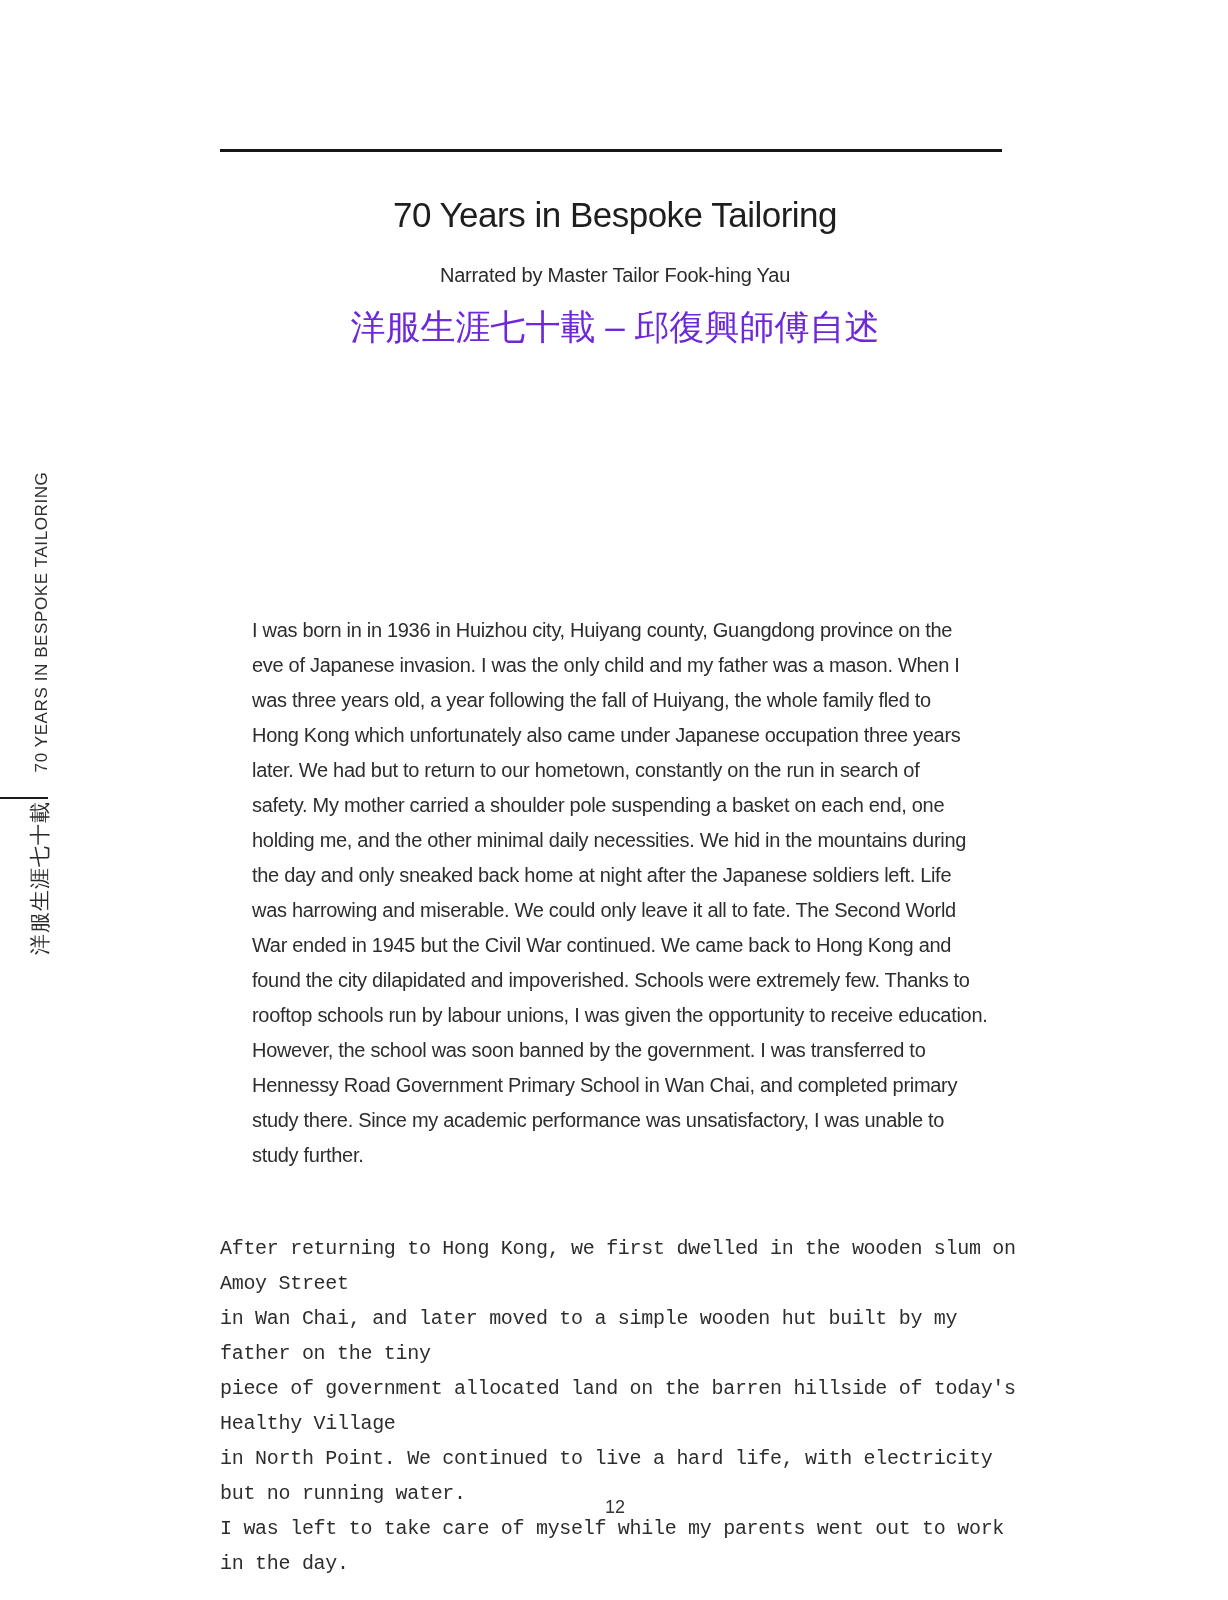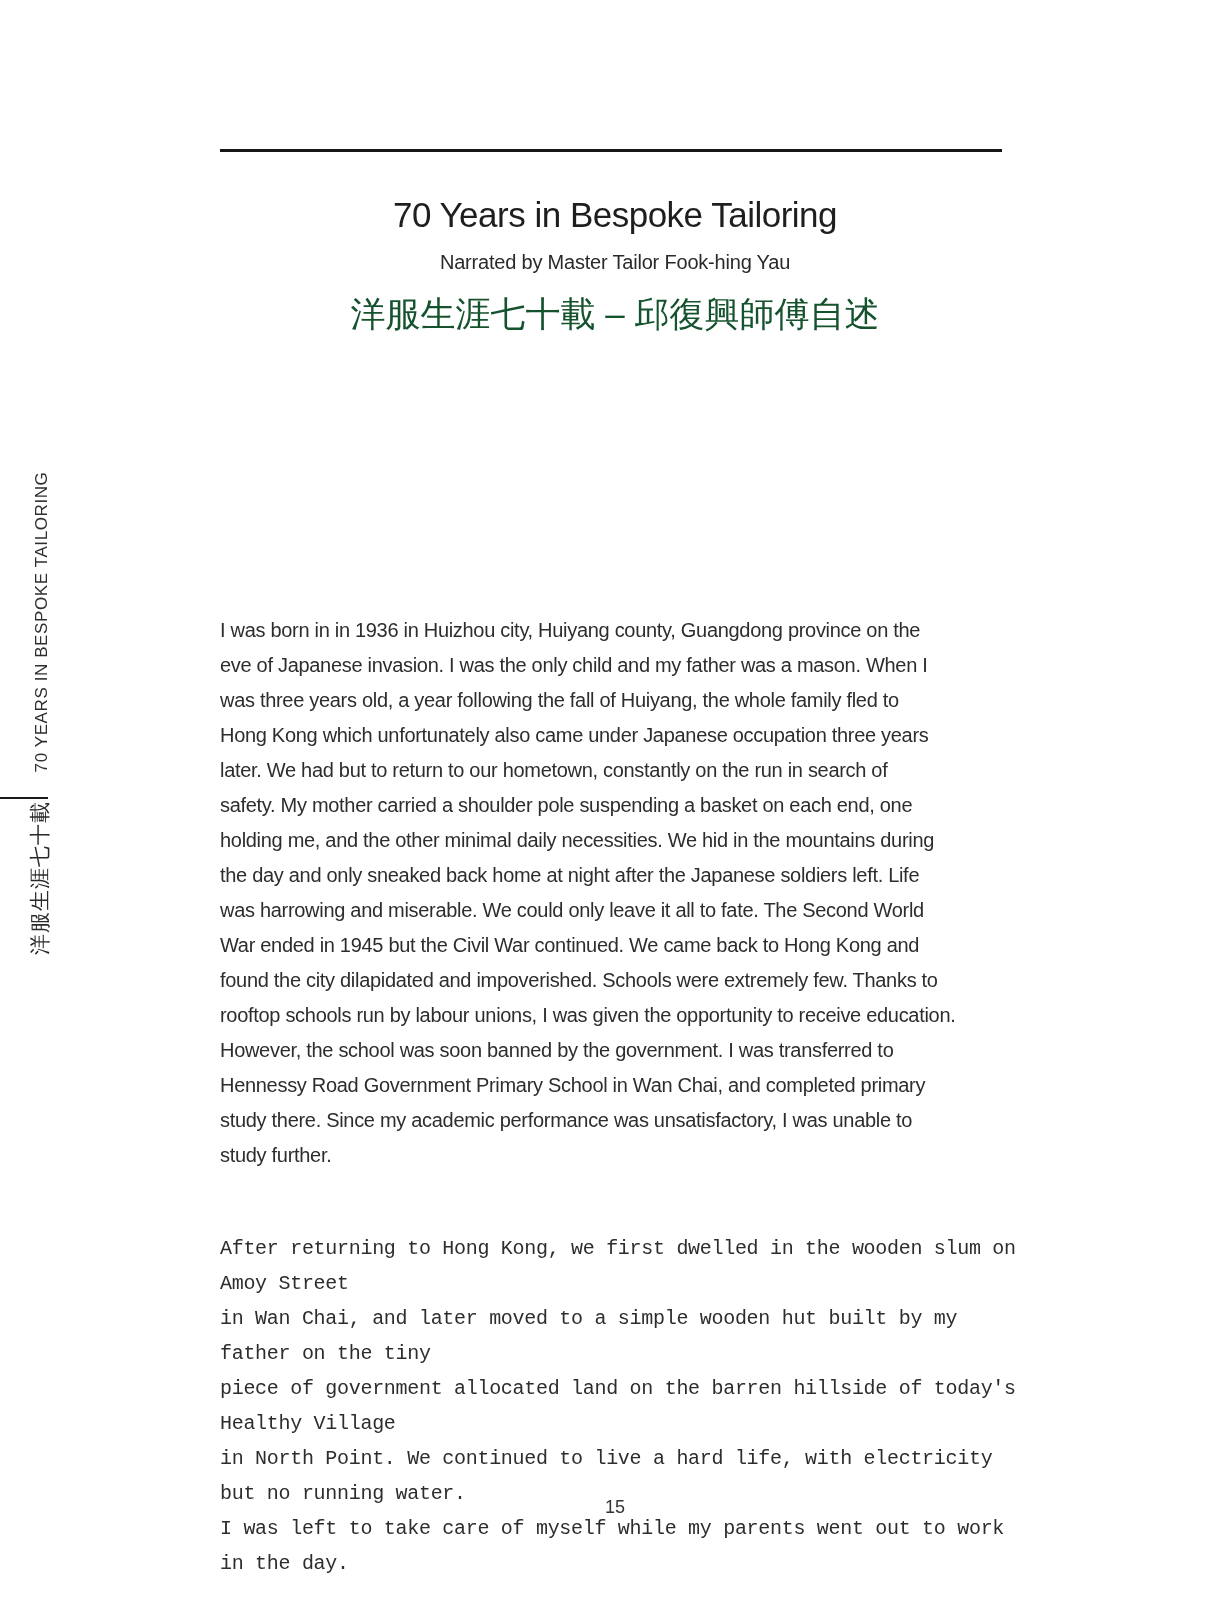--- a/index.html
+++ b/index.html
@@ -13,33 +13,33 @@
   }
   .top-rule {
     position:absolute; left:220px; top:149px;
     width:782px; height:3px; background:#161616;
   }
   .doc-header {
     position:absolute; left:219px; top:193px; width:792px;
     text-align:center; color:#1e1e1e;
   }
   .doc-title  { font-size:35px; line-height:44px; font-weight:400; letter-spacing:-0.5px; }
-  .doc-subtitle { margin-top:13px; font-size:20px; line-height:24px; color:#2a2a2a; letter-spacing:-0.2px; }
-  .doc-title-zh { margin-top:16px; font-size:35px; line-height:48px; color:#14532d; }
+  .doc-subtitle { margin-top:26px; font-size:20px; line-height:24px; color:#2a2a2a; letter-spacing:-0.2px; }
+  .doc-title-zh { margin-top:16px; font-size:35px; line-height:48px; color:#6d28d9; }
   .section-heading {
     position:absolute; left:220px; top:540px;
     font-size:30px; line-height:40px; font-weight:700; color:#191919;
     letter-spacing:-0.3px;
   }
   .para {
     position:absolute; left:220px; width:800px;
     font-size:20px; line-height:35px; color:#2d2d2d;
     white-space:pre-line; letter-spacing:-0.3px;
   }
-  .para-1 { top:613px; }
+  .para-1 { top:613px;margin-left:32px; }
   .para-2 { top:1231px;font-family:Liberation Mono, monospace; }
   .page-number {
     position:absolute; left:219px; top:1497px; width:792px;
     text-align:center; font-size:18px; color:#333333;
   }
   .sidebar-title-en {
     position:absolute; left:42px; top:622px;
     transform:translate(-50%,-50%) rotate(-90deg);
     white-space:nowrap; font-size:17px; letter-spacing:0.6px; color:#2e2e2e;
   }
@@ -89,15 +89,15 @@
 Hennessy Road Government Primary School in Wan Chai, and completed primary
 study there. Since my academic performance was unsatisfactory, I was unable to
 study further.</div>
 
   <div class="para para-2">After returning to Hong Kong, we first dwelled in the wooden slum on Amoy Street
 in Wan Chai, and later moved to a simple wooden hut built by my father on the tiny
 piece of government allocated land on the barren hillside of today's Healthy Village
 in North Point. We continued to live a hard life, with electricity but no running water.
 I was left to take care of myself while my parents went out to work in the day.</div>
 
-  <div class="page-number">15</div>
+  <div class="page-number">12</div>
 
 </div>
 
 </body></html>

